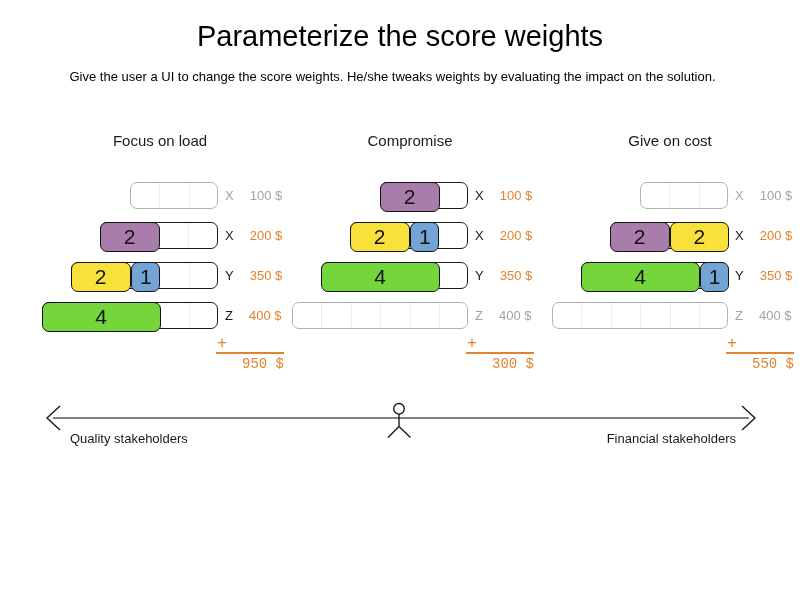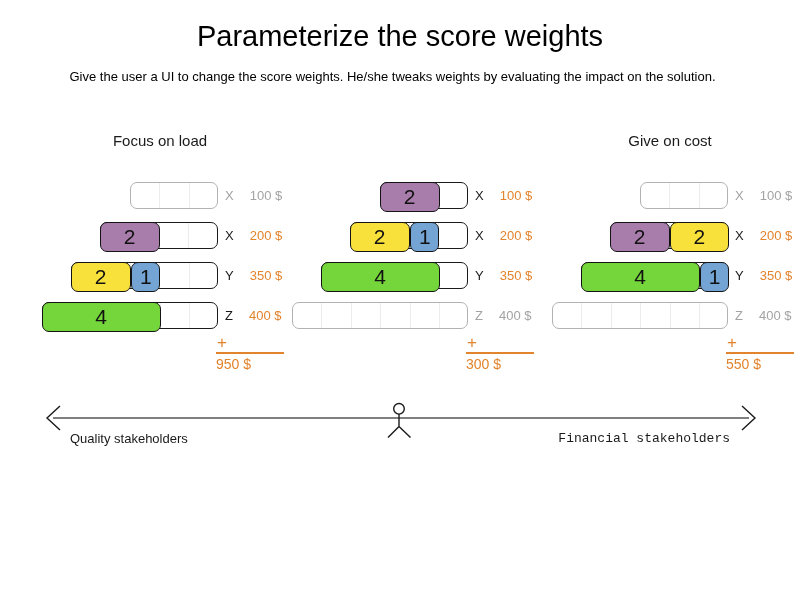--- a/index.html
+++ b/index.html
@@ -28,26 +28,26 @@
   .block{
     position:absolute;top:-1.5px;height:30px;box-sizing:border-box;
     border:1.5px solid #141414;border-radius:7px;
     text-align:center;font-size:21px;line-height:27px;color:#111;
   }
   .rowlabel{position:absolute;left:195px;font-size:13px;white-space:nowrap;}
   .rowlabel .prc{margin-left:16px;}
   .sum{position:absolute;left:186px;top:216px;width:68px;}
   .plus{position:absolute;left:1px;top:-3px;font-size:17px;}
   .sumline{height:0;border-top:2px solid;margin-top:16px;}
-  .total{text-align:left;font-size:14px;margin-top:2px;}
+  .total{text-align:right;font-size:14px;margin-top:2px;font-family:Liberation Mono, monospace;}
   #axis{position:absolute;top:395px;left:0;width:800px;height:105px;}
   #axis svg{position:absolute;top:0;left:0;}
   .axis-label{position:absolute;top:36px;font-size:13px;color:#1a1a1a;}
   #axis-left-label{left:70px;}
-  #axis-right-label{right:70px;font-family:Liberation Mono, monospace;}
+  #axis-right-label{right:64px;}
   #user-label{position:absolute;top:56px;left:0;width:800px;text-align:center;font-size:13px;line-height:18px;}
 </style>
 </head>
 <body>
 
 <h1 id="page-title">Parameterize the score weights</h1>
 <p id="subtitle">Give the user a UI to change the score weights. He/she tweaks weights by evaluating the impact on the solution.</p>
 
 <div id="panels">
     <div class="panel" style="left: 30px;">
@@ -67,20 +67,21 @@
         <div class="block" style="left: -1.5px; width: 119.1px; background: rgb(116, 214, 59);">4</div>
       </div>
       <div class="rowlabel" style="top: 188px;"><span class="ltr" style="color: rgb(26, 26, 26);">Z</span><span class="prc" style="color: rgb(226, 131, 45);">400 $</span></div>
       <div class="sum">
         <div class="plus" style="color: rgb(226, 131, 45);">+</div>
         <div class="sumline" style="border-top-color: rgb(226, 131, 45);"></div>
         <div class="total" style="color: rgb(226, 131, 45);">950 $</div>
       </div>
     </div>
     <div class="panel" style="left: 280px;">
+      <div class="heading">Compromise</div>
       <div class="rowbox active" style="top: 62px; left: 100px; width: 88px;">
         <div class="block" style="left: -1.5px; width: 60.3px; background: rgb(168, 125, 171);">2</div>
       </div>
       <div class="rowlabel" style="top: 68px;"><span class="ltr" style="color: rgb(26, 26, 26);">X</span><span class="prc" style="color: rgb(226, 131, 45);">100 $</span></div>
       <div class="rowbox active" style="top: 102px; left: 70px; width: 118px;">
         <div class="block" style="left: -1.5px; width: 60.3px; background: rgb(248, 225, 59);">2</div>
         <div class="block" style="left: 59.3px; width: 28.9px; background: rgb(116, 164, 212);">1</div>
       </div>
       <div class="rowlabel" style="top: 108px;"><span class="ltr" style="color: rgb(26, 26, 26);">X</span><span class="prc" style="color: rgb(226, 131, 45);">200 $</span></div>
       <div class="rowbox active" style="top: 142px; left: 41px; width: 147px;">

